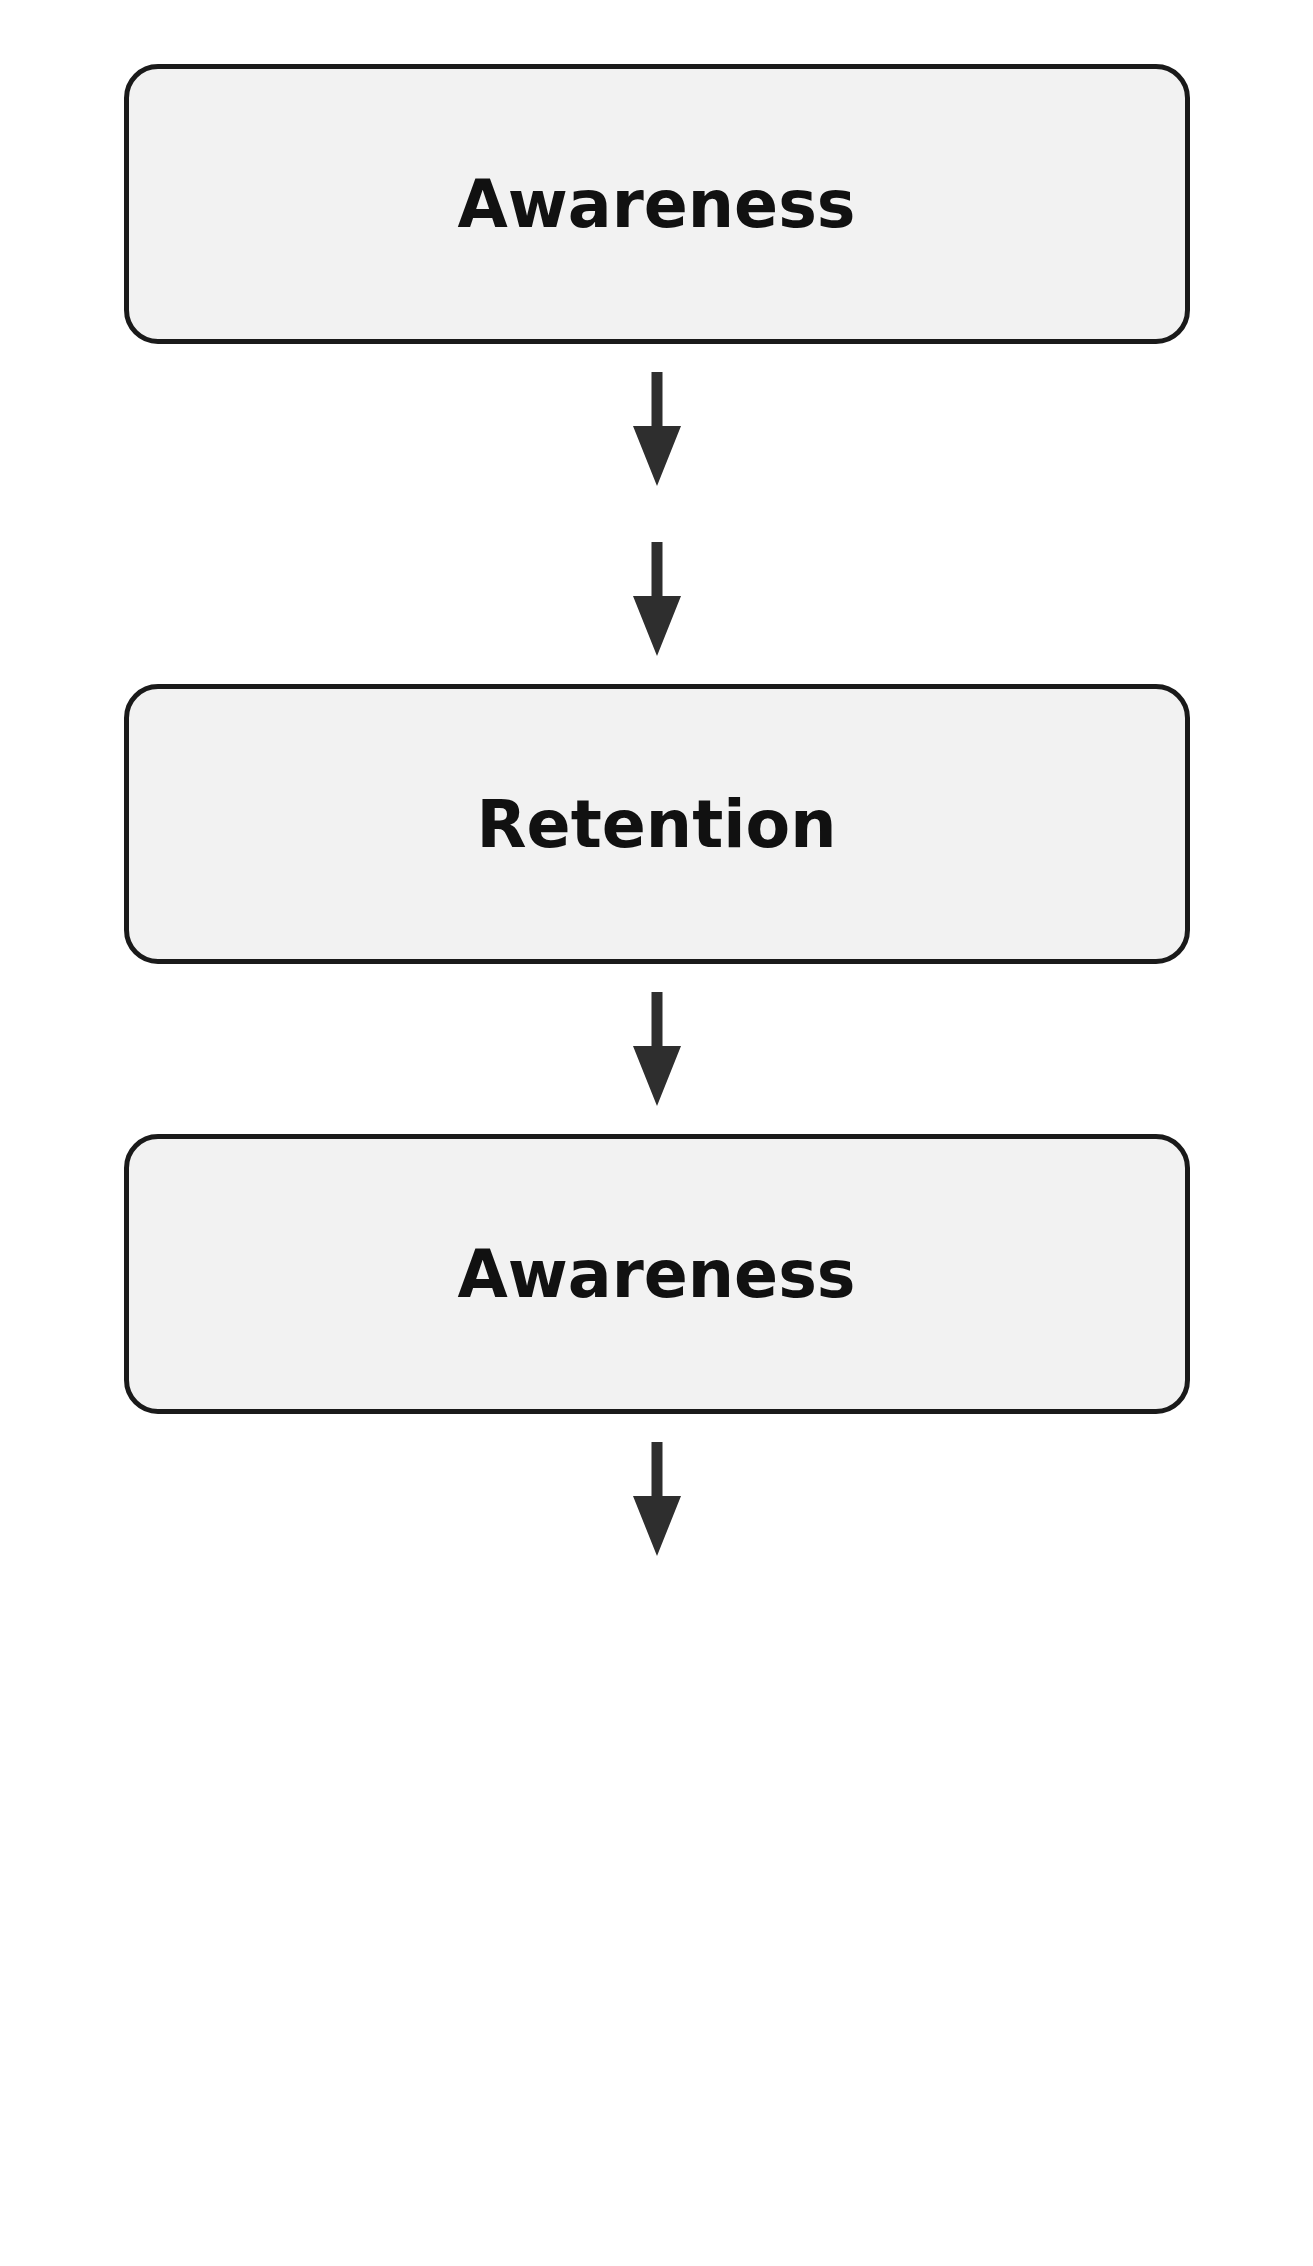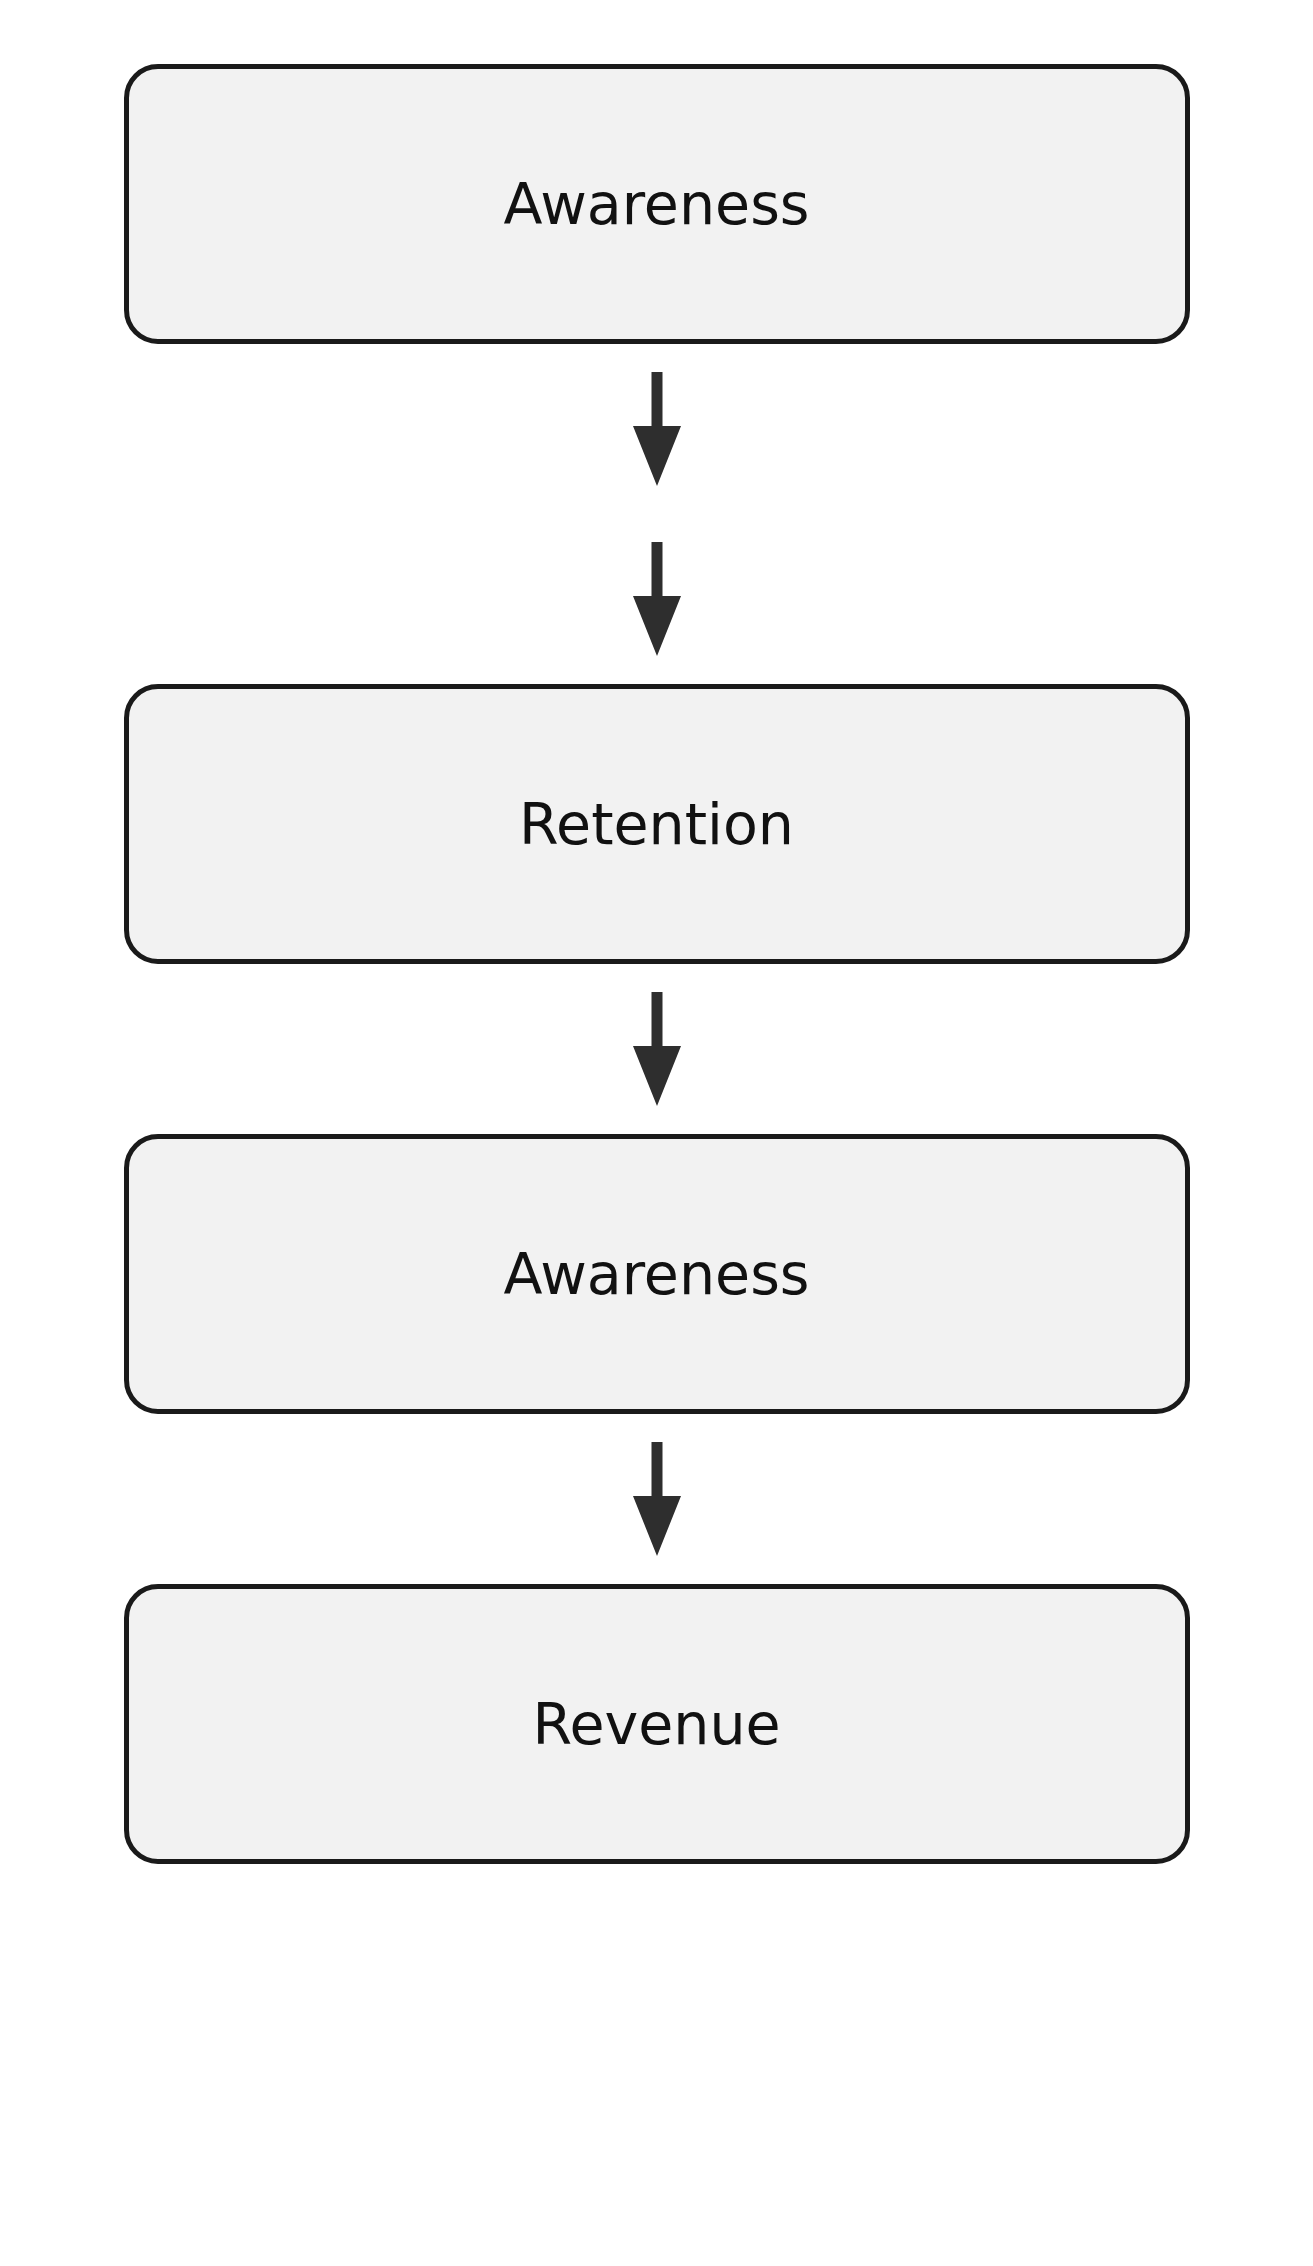--- a/index.html
+++ b/index.html
@@ -34,22 +34,22 @@
     height: 280px;
     background: var(--node-fill);
     border: 5px solid var(--node-border);
     border-radius: 34px;
     display: flex;
     align-items: center;
     justify-content: center;
     flex: 0 0 auto;
   }
   .node-label {
-    font-size: 57px;
-    font-weight: normal;
+    font-size: 65px;
+    font-weight: bold;
     color: var(--text);
     line-height: 1;
     white-space: nowrap;
   }
   .arrow {
     height: 170px;
     flex: 0 0 auto;
     display: flex;
     align-items: center;
     justify-content: center;
@@ -96,17 +96,14 @@
     <span class="node-label">Awareness</span>
   </div>
 
   <div class="arrow">
     <svg width="48" height="114" viewBox="0 0 48 114" aria-hidden="true">
       <rect x="18.5" y="0" width="11" height="60" fill="currentColor"></rect>
       <polygon points="0,54 48,54 24,114" fill="currentColor"></polygon>
     </svg>
   </div>
 
-  <div class="node">
-    <span class="node-label">Revenue</span>
-  </div>
 
 </div>
 
 </body></html>

